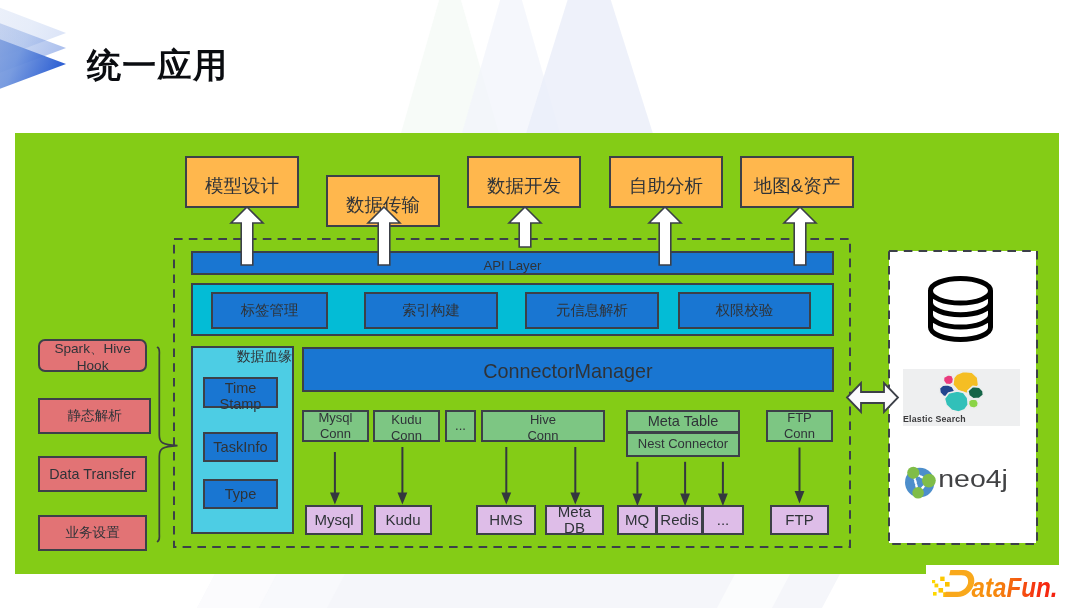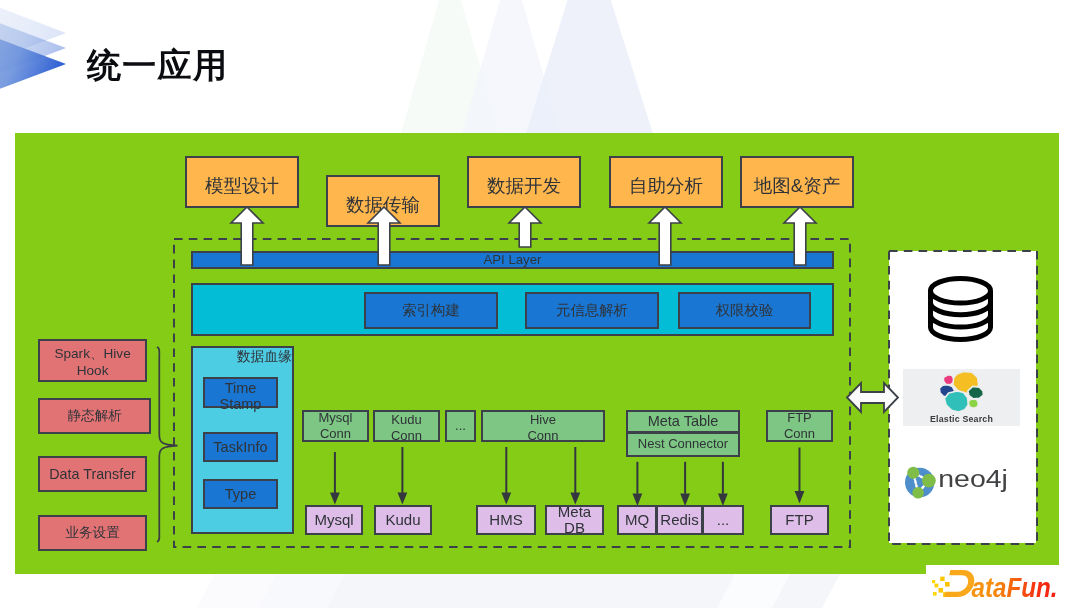--- a/index.html
+++ b/index.html
@@ -91,25 +91,28 @@
     <div class="bx orange" style="left:452px;top:23px;width:114px;height:52px;">
       <span>数据开发</span>
       </div>
     <div class="bx orange" style="left:594px;top:23px;width:114px;height:52px;">
       <span>自助分析</span>
       </div>
     <div class="bx orange" style="left:725px;top:23px;width:114px;height:52px;">
       <span>地图&amp;资产</span>
       </div>
 
-    <div class="bx blue" style="left:176px;top:118px;width:643px;height:18px;font-size:13.2px;color:#2f3338;align-items:flex-end;">
+    <div class="bx blue" style="left:176px;top:118px;width:643px;height:24px;font-size:13.2px;color:#2f3338;align-items:flex-end;">
       <span>API Layer</span>
       </div>
 
     <div class="bx cyanbar" style="left:176px;top:150px;width:643px;height:53px;"></div>
+    <div class="bx blue" style="left:196px;top:159px;width:117px;height:37px;font-size:14.4px;">
+      <span>标签管理</span>
+      </div>
     <div class="bx blue" style="left:349px;top:159px;width:134px;height:37px;font-size:14.4px;">
       <span>索引构建</span>
       </div>
     <div class="bx blue" style="left:510px;top:159px;width:134px;height:37px;font-size:14.4px;">
       <span>元信息解析</span>
       </div>
     <div class="bx blue" style="left:663px;top:159px;width:133px;height:37px;font-size:14.4px;">
       <span>权限校验</span>
       </div>
 
@@ -135,20 +138,23 @@
     <div class="bx blue" style="left:188px;top:244px;width:75px;height:31px;font-size:14.5px;line-height:1.1;padding-top:9px;">
       <span>Time Stamp</span>
       </div>
     <div class="bx blue" style="left:188px;top:299.3px;width:75px;height:29.6px;font-size:14.6px;">
       <span>TaskInfo</span>
       </div>
     <div class="bx blue" style="left:188px;top:345.8px;width:75px;height:30.5px;font-size:14.6px;">
       <span>Type</span>
       </div>
 
+    <div class="bx blue" style="left:287px;top:214px;width:532px;height:45px;font-size:19.8px;padding-top:3px;">
+      <span>ConnectorManager</span>
+      </div>
 
     <div class="bx green" style="left:287px;top:277px;width:67px;height:32px;line-height:1.22;">
       <span>Mysql Conn</span>
       </div>
     <div class="bx green" style="left:358px;top:277px;width:67px;height:32px;line-height:1.22;padding-top:4px;">
       <span>Kudu Conn</span>
       </div>
     <div class="bx green" style="left:430px;top:277px;width:31px;height:32px;">
       <span>...</span>
       </div>
@@ -204,21 +210,21 @@
     <div class="bx purple" style="left:641px;top:372px;width:47px;height:30px;">
       <span>Redis</span>
       </div>
     <div class="bx purple" style="left:687px;top:372px;width:42px;height:30px;">
       <span>...</span>
       </div>
     <div class="bx purple" style="left:755px;top:372px;width:59px;height:30px;">
       <span>FTP</span>
       </div>
 
-    <div class="bx red" style="left:23.2px;top:205.8px;width:108.8px;height:43px;line-height:1.27;padding-top:3px;">
+    <div class="bx red" style="left:23.2px;top:205.8px;width:108.8px;height:33px;line-height:1.27;padding-top:3px;border-radius:7px;">
       <span>Spark、Hive Hook</span>
       </div>
     <div class="bx red" style="left:23.2px;top:264.5px;width:113px;height:36.4px;">
       <span>静态解析</span>
       </div>
     <div class="bx red" style="left:23.2px;top:322.8px;width:108.8px;height:36.6px;font-size:14.3px;">
       <span>Data Transfer</span>
       </div>
     <div class="bx red" style="left:23.2px;top:381.9px;width:108.8px;height:36.2px;">
       <span>业务设置</span>
@@ -248,21 +254,21 @@
       <svg style="position:absolute;left:34.6px;top:2.1px;" width="46.4" height="42.2" viewBox="937.8 371.4 46.4 42.2">
         <g stroke="#eceded" stroke-width="1.6" stroke-linejoin="round">
           <path d="M963.0,371.8 L971.8,372.6 L977.4,377.8 L978.4,385.4 L974.4,391.6 L966.6,393.8 L957.6,391.0 L952.6,385.2 L952.8,379.0 L956.4,374.6 Z" fill="#f5be23"></path>
           <path d="M947.8,375.2 L951.8,375.8 L953.4,379.2 L952.8,383.2 L949.8,385.2 L945.6,384.6 L943.2,381.4 L943.4,377.6 Z" fill="#ea3b7e"></path>
           <path d="M947.6,385.2 L952.0,386.8 L954.4,391.0 L952.8,395.4 L948.4,397.6 L943.2,396.8 L939.8,393.2 L939.2,388.6 L942.6,385.6 Z" fill="#21458e"></path>
           <path d="M957.0,391.4 L963.4,393.0 L967.4,398.2 L968.2,405.0 L964.6,410.2 L958.4,412.4 L951.2,410.6 L946.0,405.6 L944.2,399.0 L948.4,393.4 Z" fill="#31c0b9"></path>
           <path d="M972.6,386.8 L979.2,387.6 L982.8,391.4 L983.2,395.6 L979.4,398.6 L973.2,399.2 L968.8,396.0 L967.6,391.2 Z" fill="#156548"></path>
           <path d="M971.6,399.4 L976.4,399.8 L978.2,403.2 L977.6,406.8 L974.2,408.6 L970.0,407.8 L968.2,404.6 L968.6,401.0 Z" fill="#8bd446"></path>
         </g>
       </svg>
-      <div style="position:absolute;left:0;top:45px;width:117px;text-align:center;font-size:8.8px;font-weight:bold;color:#3a3a3c;letter-spacing:0.2px;">Elastic Search</div>
+      <div style="position:absolute;left:0;top:45px;width:117px;text-align:left;font-size:8.8px;font-weight:bold;color:#3a3a3c;letter-spacing:0.2px;">Elastic Search</div>
     </div>
 
     <svg style="position:absolute;left:889px;top:333px;" width="106" height="32" viewBox="904 466 106 32">
       <g>
         <circle cx="919.7" cy="482.5" r="14.7" fill="#4d8ecb"></circle>
         <path d="M913.3,472.8 L928.9,480.6 M913.3,472.8 L918.1,492.8 M928.9,480.6 L918.1,492.8" stroke="#ffffff" stroke-width="2.4" stroke-dasharray="2.1 2.1" stroke-linecap="round" fill="none"></path>
         <circle cx="913.3" cy="472.8" r="6.1" fill="#80bd48"></circle>
         <circle cx="928.9" cy="480.6" r="6.9" fill="#80bd48"></circle>
         <circle cx="918.1" cy="492.8" r="5.8" fill="#80bd48"></circle>
       </g>

